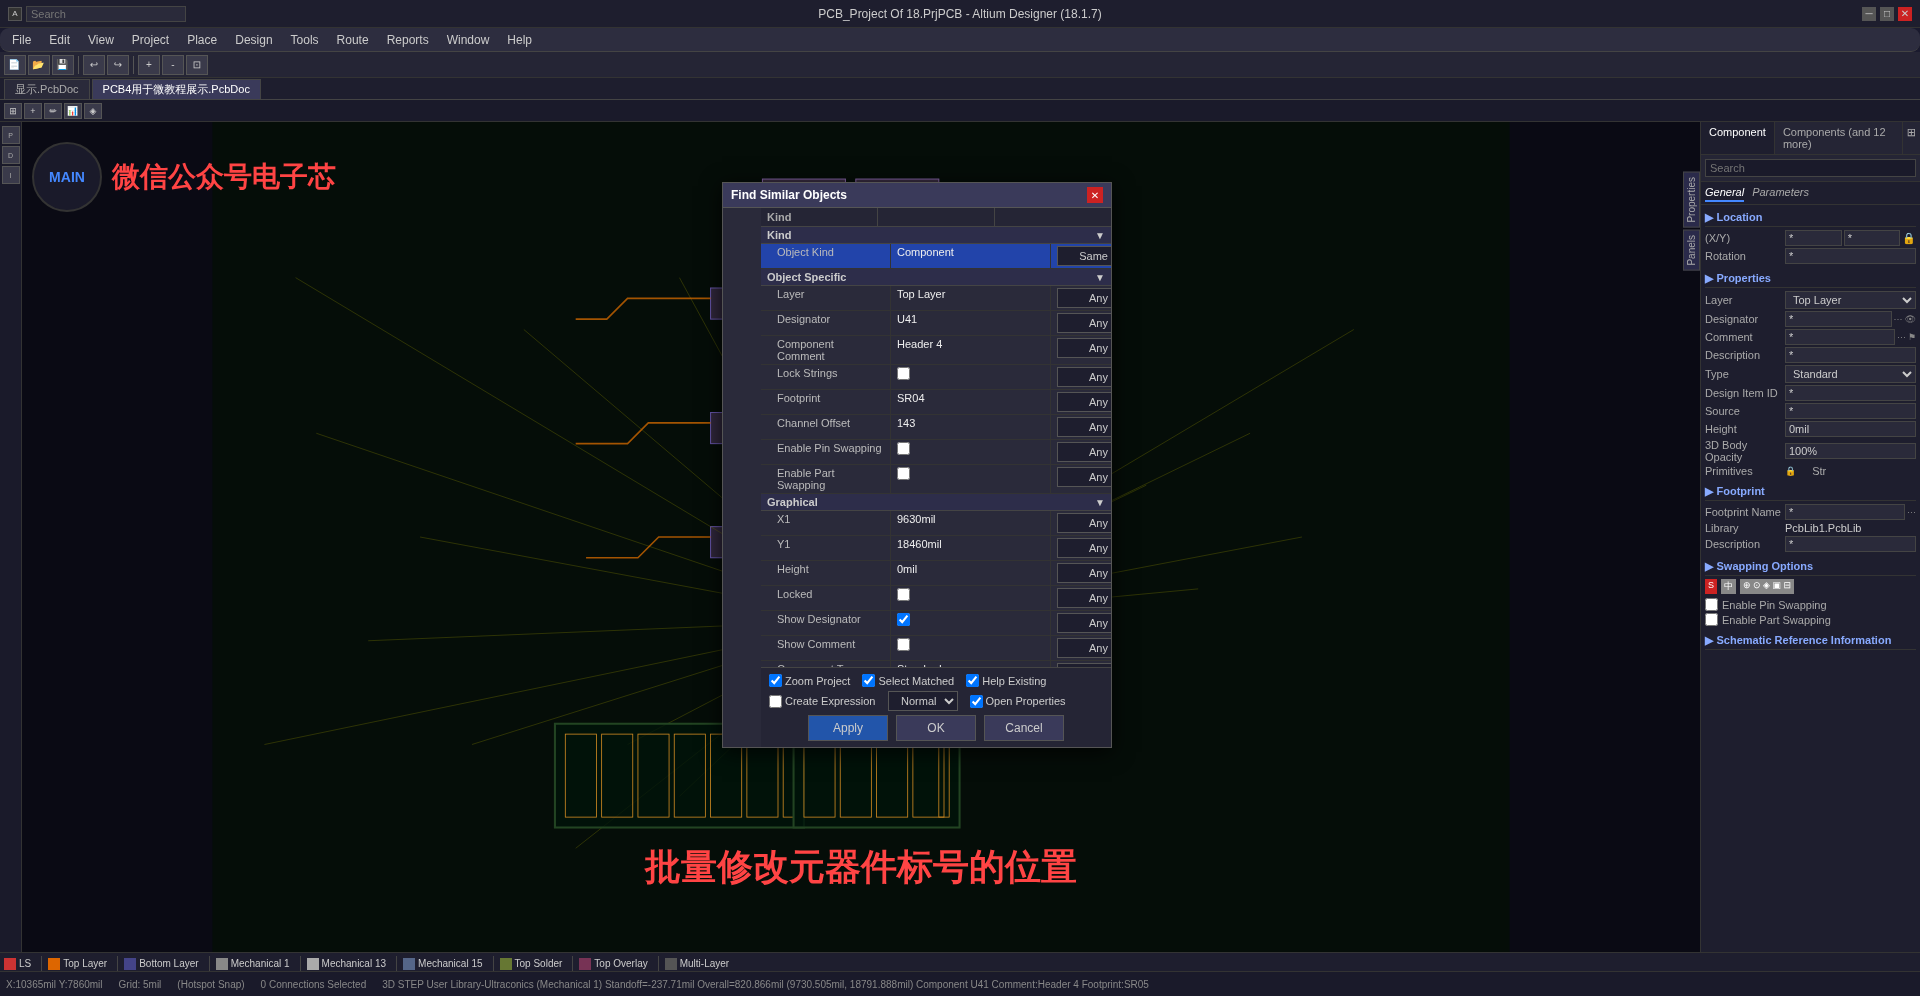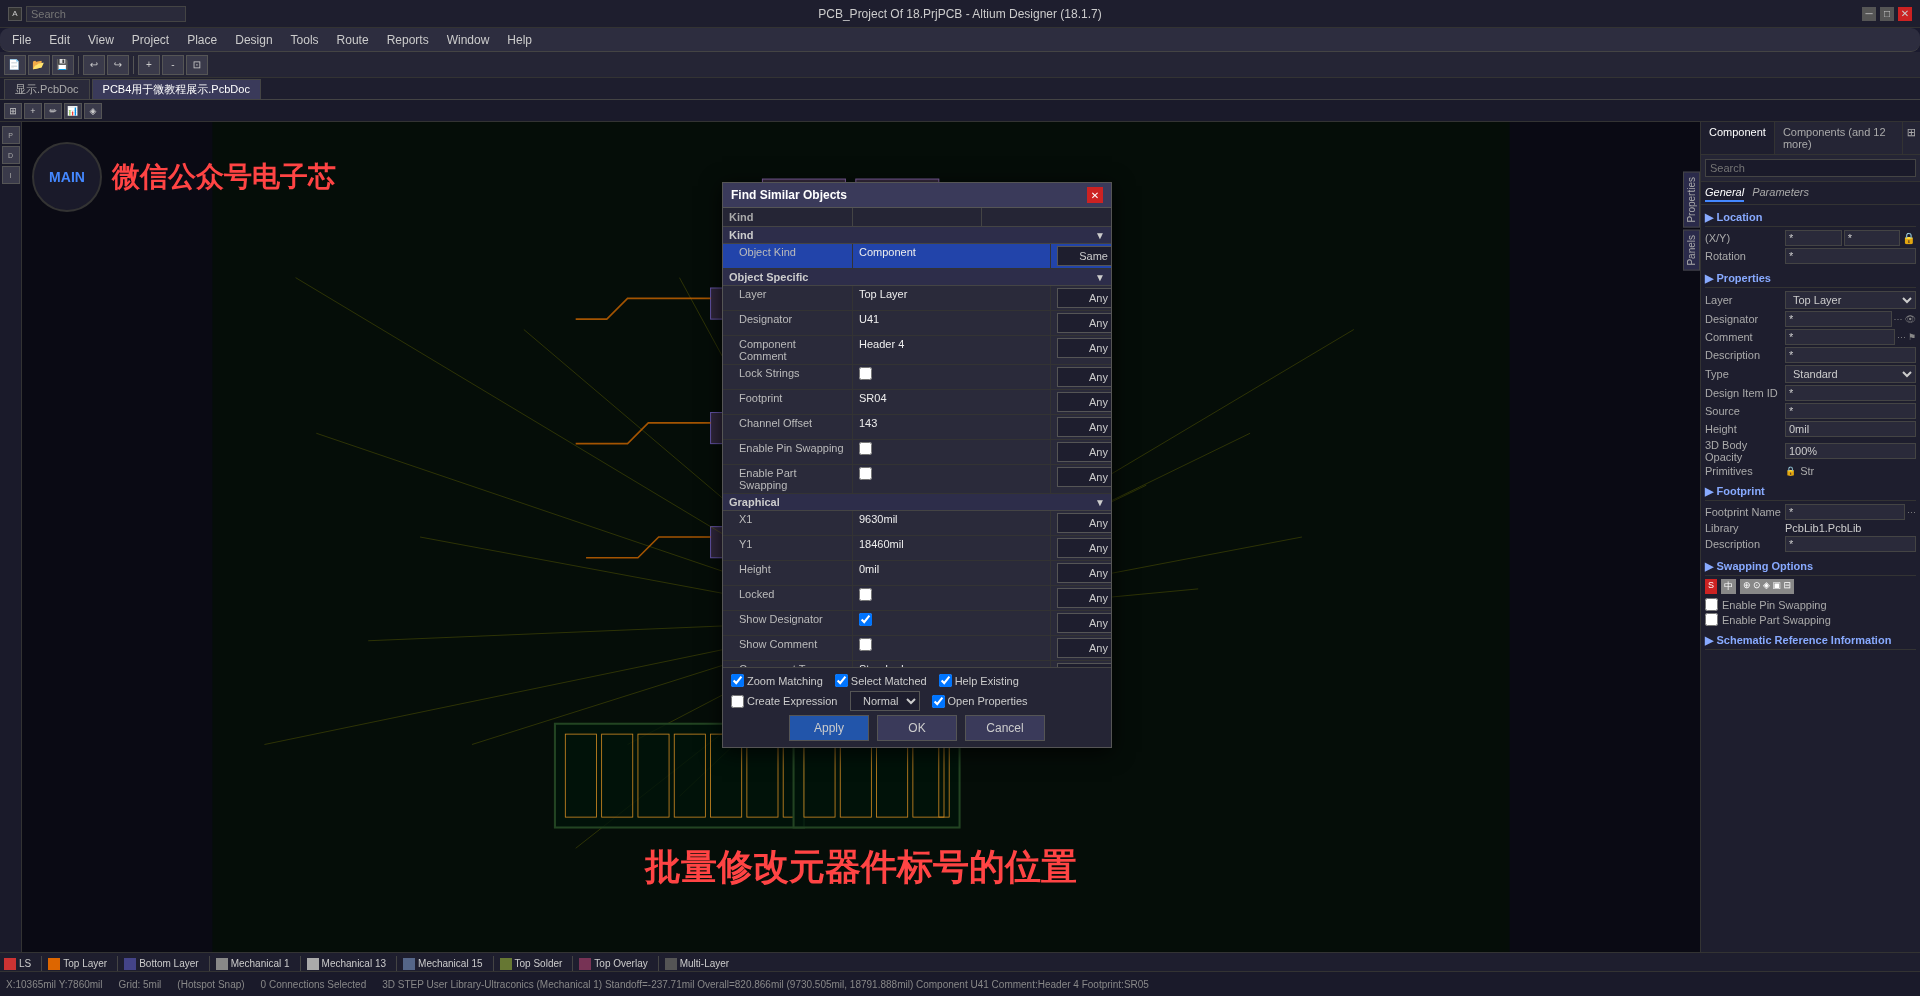--- a/index.html
+++ b/index.html
@@ -364,20 +364,21 @@
       border: none;
       color: #fff;
       cursor: pointer;
       display: flex;
       align-items: center;
       justify-content: center;
       font-size: 10px;
     }
     #fso-content {
       padding: 0;
+      margin-left: 38px;
     }
     #fso-header-row {
       display: flex;
       background: #252535;
       border-bottom: 1px solid #444;
       font-size: 11px;
       font-weight: bold;
       color: #aaa;
     }
     .fso-hcol {
@@ -889,21 +890,21 @@
               </select>
             </div>
           </div>
 
         </div>
 
         <div id="fso-footer">
           <div class="fso-options-row">
             <label class="fso-checkbox-label">
               <input type="checkbox" checked="" style="">
-              <span>Zoom Matching</span>
+              <span>Zoom Project</span>
             </label>
             <label class="fso-checkbox-label">
               <input type="checkbox" checked="" style="">
               <span>Select Matched</span>
             </label>
             <label class="fso-checkbox-label">
               <input type="checkbox" checked="" style="">
               <span>Help Existing</span>
             </label>
           </div>
@@ -1017,21 +1018,21 @@
           <div class="prop-label">Height</div>
           <input class="prop-input" value="0mil" style="">
         </div>
         <div class="prop-row">
           <div class="prop-label">3D Body Opacity</div>
           <input class="prop-input" value="100%" style="">
         </div>
         <div class="prop-row">
           <div class="prop-label">Primitives</div>
           <span style="font-size:9px;color:#888;cursor:pointer;">🔒</span>
-          <span style="margin-left:4px;font-size:11px;color:#aaa;">Str</span>
+          <span style="margin-left:16px;font-size:11px;color:#aaa;">Str</span>
         </div>
       </div>
 
       <div class="prop-section">
         <div class="prop-section-title">
           <span>▶ </span>Footprint
         </div>
         <div class="prop-row">
           <div class="prop-label">Footprint Name</div>
           <input class="prop-input" value="*" style="">

